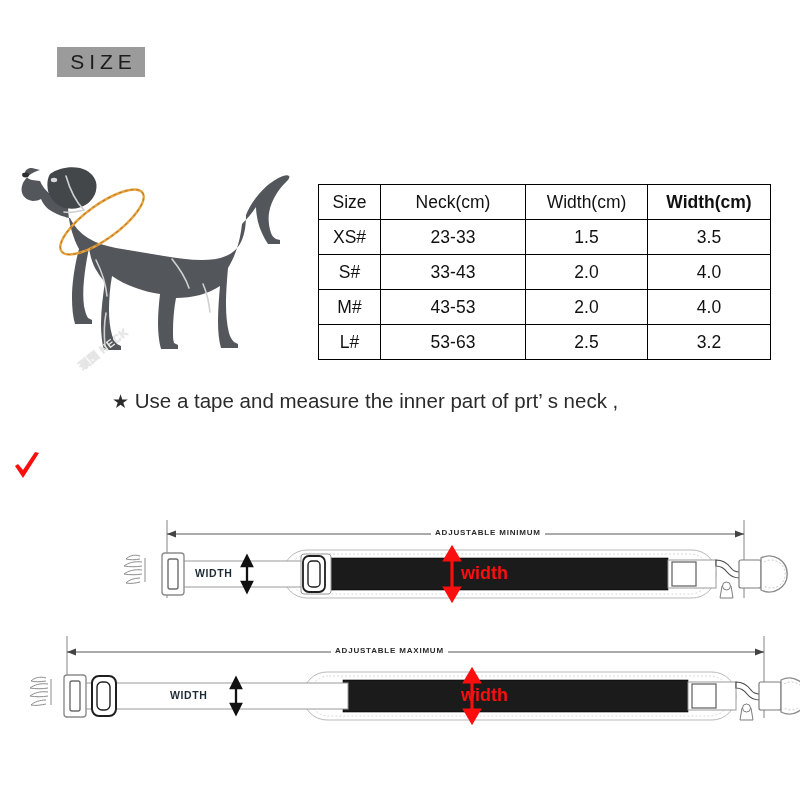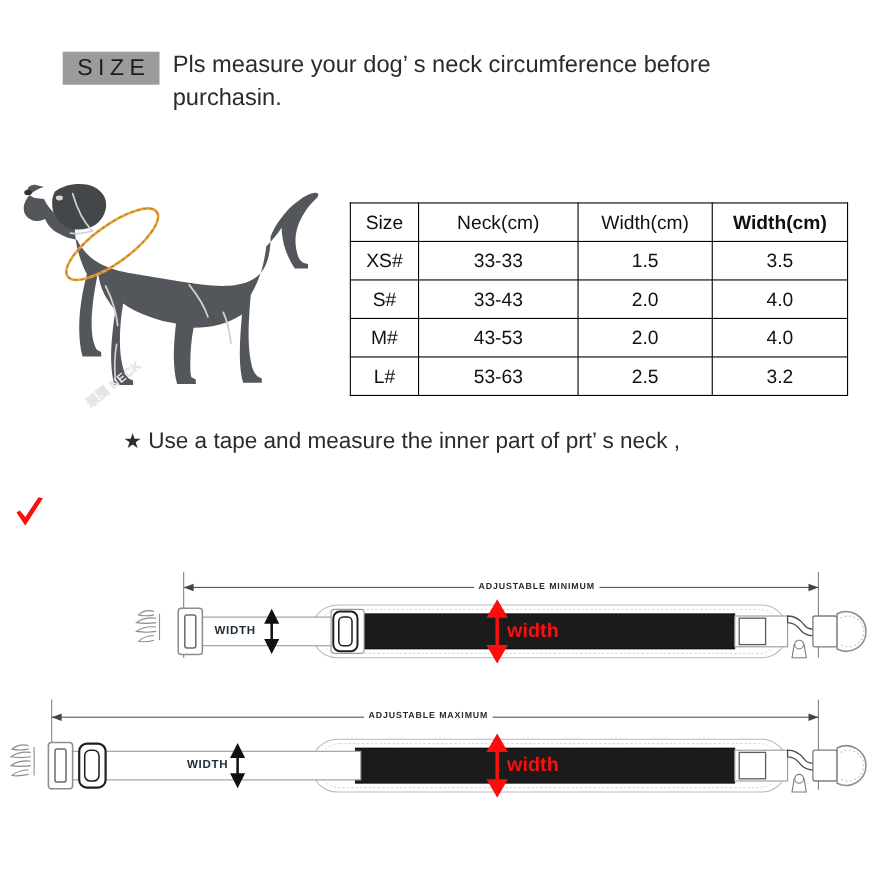--- a/index.html
+++ b/index.html
@@ -124,21 +124,21 @@
     left: 32px; top: 2px;
     font-size: 15.4px;
     color: #fb0e0e;
     white-space: nowrap;
     font-weight: 400;
   }
 
   
   .collar-fig { position: absolute; left: 0; width: 742px; }
   #collar-min { top: 498px; height: 122px; }
-  #collar-max { top: 622px; height: 130px; }
+  #collar-max { top: 622px; height: 130px; padding-left: 20px; }
 
   .dim-label {
     position: absolute;
     font-size: 8px;
     font-weight: 700;
     letter-spacing: 0.8px;
     color: #2a2a2a;
     background: #fff;
     padding: 0 4px;
     white-space: nowrap;
@@ -157,22 +157,20 @@
     font-weight: 700;
     color: #fb0e0e;
     white-space: nowrap;
   }
 </style>
 </head>
 <body>
 
 <div id="header">
   <div id="size-badge">SIZE</div>
-  <div id="header-text">Pls measure your dog’  s neck circumference before
-purchasin.</div>
 </div>
 
 <div id="dog-figure">
   <svg width="300" height="225" viewBox="0 0 300 225">
 
     <path fill="#53565a" d="
       M26,32
       C18,34 10,40 8,48
       C6,56 11,62 19,63
       C22,63 25,62 27,61
@@ -280,21 +278,21 @@
     <tr>
       <th>Size</th>
       <th>Neck(cm)</th>
       <th>Width(cm)</th>
       <th class="cell-red-head">Width(cm)</th>
     </tr>
   </thead>
   <tbody>
     <tr>
       <td>XS#</td>
-      <td>33-33</td>
+      <td>23-33</td>
       <td>1.5</td>
       <td class="cell-red">3.5</td>
     </tr>
     <tr>
       <td>S#</td>
       <td>33-43</td>
       <td>2.0</td>
       <td class="cell-red">4.0</td>
     </tr>
     <tr>

